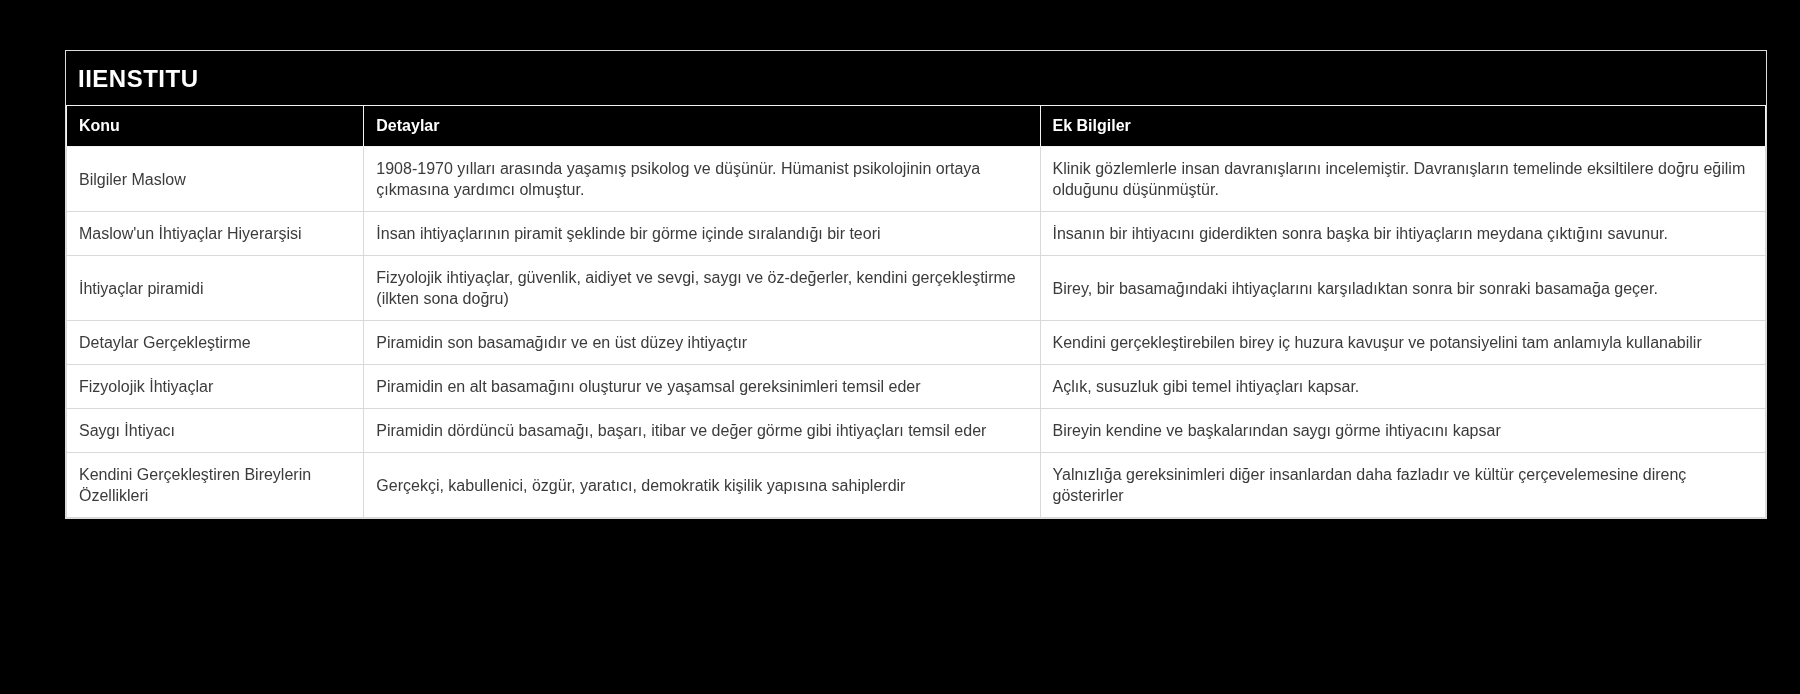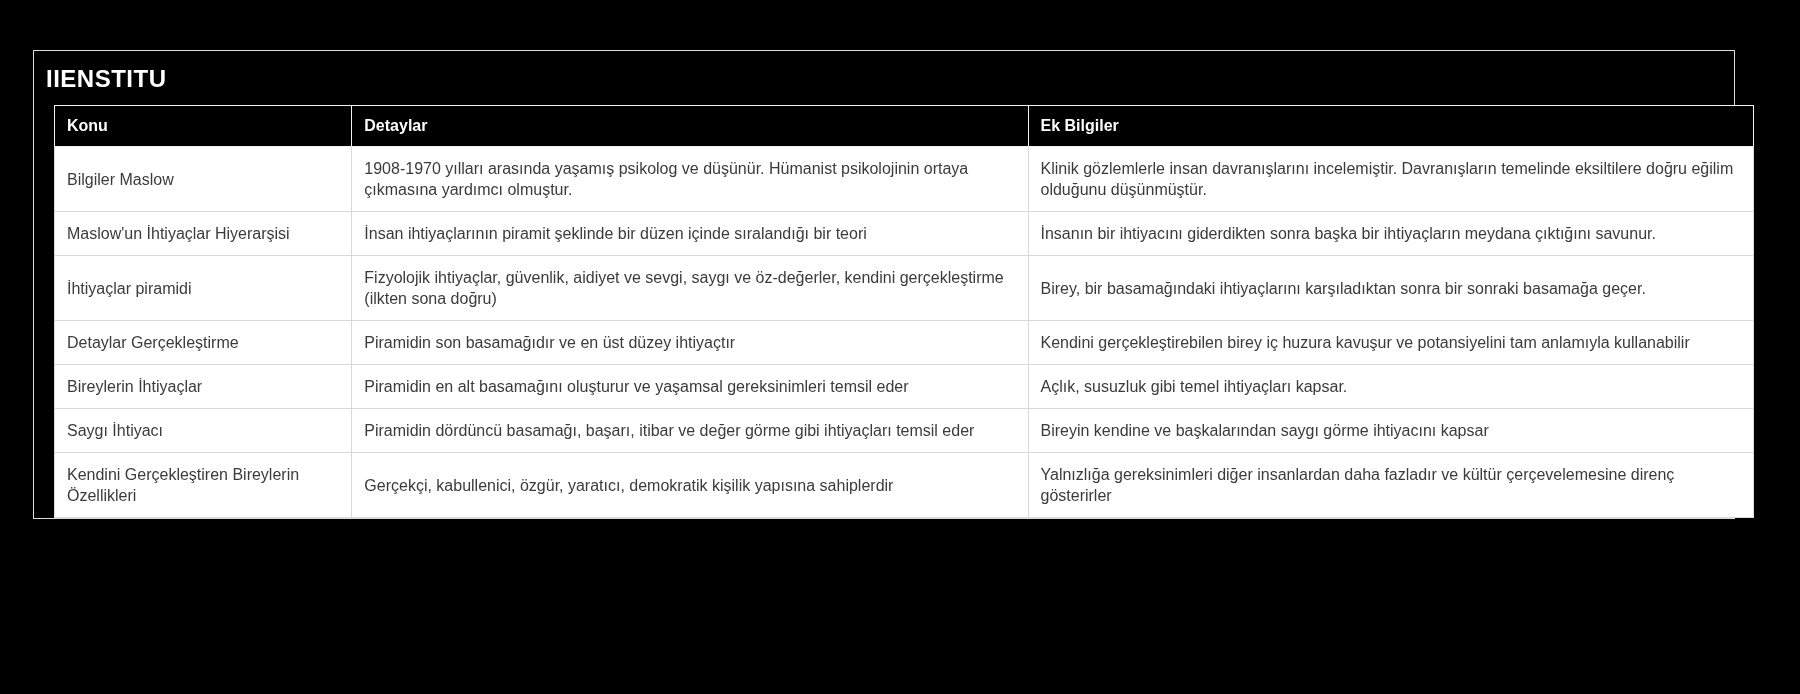--- a/index.html
+++ b/index.html
@@ -9,41 +9,40 @@
   }
   body {
     width: 1800px;
     height: 694px;
     position: relative;
     font-family: "Liberation Sans", "DejaVu Sans", sans-serif;
     overflow: hidden;
   }
   .card {
     position: absolute;
-    left: 33px;
+    left: 65px;
     top: 50px;
     width: 1702px;
     border: 1px solid #dcdcdc;
     background: #000000;
     box-sizing: border-box;
   }
   .card-title {
     background: #000000;
     color: #ffffff;
     font-size: 24px;
     font-weight: bold;
     padding: 14px 12px 13px 12px;
     letter-spacing: 0.5px;
     line-height: 27px;
   }
   table.info-table {
     width: 100%;
     border-collapse: collapse;
     table-layout: fixed;
-    margin-left: 20px;
   }
   .col-konu { width: 17.5%; }
   .col-detaylar { width: 39.8%; }
   .col-ek { width: 42.7%; }
 
   table.info-table thead th {
     background: #000000;
     color: #ffffff;
     font-size: 16px;
     font-weight: bold;
@@ -86,39 +85,39 @@
     </thead>
     <tbody>
   <tr>
     <td>Bilgiler Maslow</td>
     <td>1908-1970 yılları arasında yaşamış psikolog ve düşünür. Hümanist psikolojinin ortaya çıkmasına yardımcı olmuştur.</td>
     <td>Klinik gözlemlerle insan davranışlarını incelemiştir. Davranışların temelinde eksiltilere doğru eğilim olduğunu düşünmüştür.</td>
   </tr>
 
   <tr>
     <td>Maslow'un İhtiyaçlar Hiyerarşisi</td>
-    <td>İnsan ihtiyaçlarının piramit şeklinde bir düzen içinde sıralandığı bir teori</td>
+    <td>İnsan ihtiyaçlarının piramit şeklinde bir görme içinde sıralandığı bir teori</td>
     <td>İnsanın bir ihtiyacını giderdikten sonra başka bir ihtiyaçların meydana çıktığını savunur.</td>
   </tr>
 
   <tr>
     <td>İhtiyaçlar piramidi</td>
     <td>Fizyolojik ihtiyaçlar, güvenlik, aidiyet ve sevgi, saygı ve öz-değerler, kendini gerçekleştirme (ilkten sona doğru)</td>
     <td>Birey, bir basamağındaki ihtiyaçlarını karşıladıktan sonra bir sonraki basamağa geçer.</td>
   </tr>
 
   <tr>
     <td>Detaylar Gerçekleştirme</td>
     <td>Piramidin son basamağıdır ve en üst düzey ihtiyaçtır</td>
     <td>Kendini gerçekleştirebilen birey iç huzura kavuşur ve potansiyelini tam anlamıyla kullanabilir</td>
   </tr>
 
 
   <tr>
-    <td>Bireylerin İhtiyaçlar</td>
+    <td>Fizyolojik İhtiyaçlar</td>
     <td>Piramidin en alt basamağını oluşturur ve yaşamsal gereksinimleri temsil eder</td>
     <td>Açlık, susuzluk gibi temel ihtiyaçları kapsar.</td>
   </tr>
 
 
 
   <tr>
     <td>Saygı İhtiyacı</td>
     <td>Piramidin dördüncü basamağı, başarı, itibar ve değer görme gibi ihtiyaçları temsil eder</td>
     <td>Bireyin kendine ve başkalarından saygı görme ihtiyacını kapsar</td>

